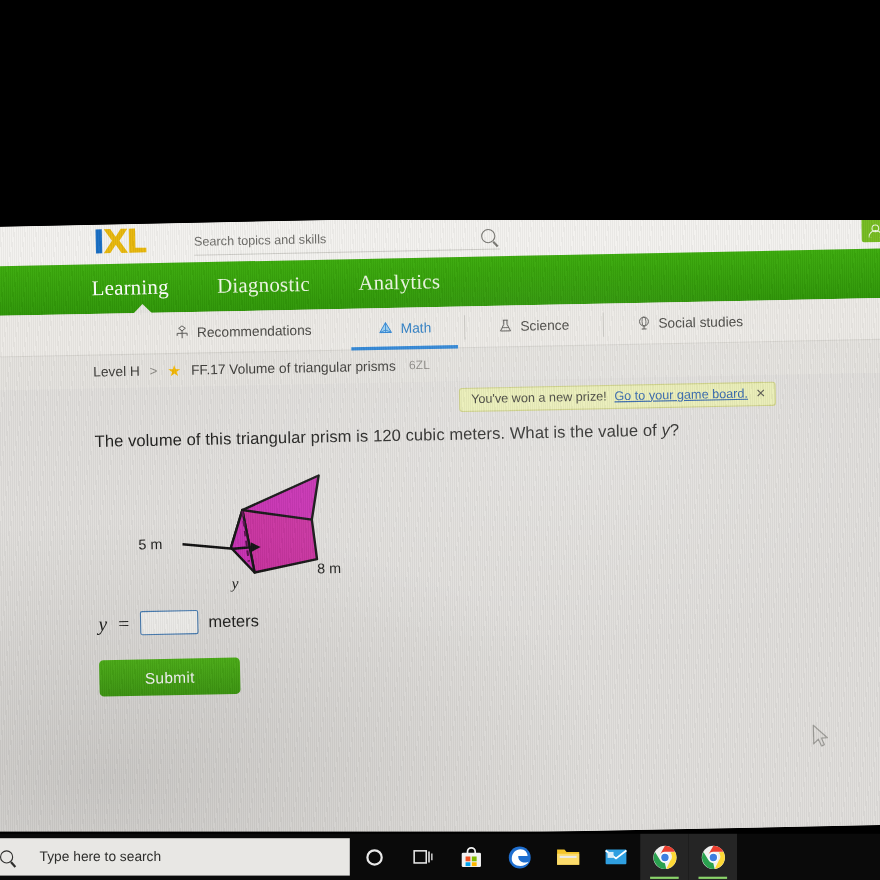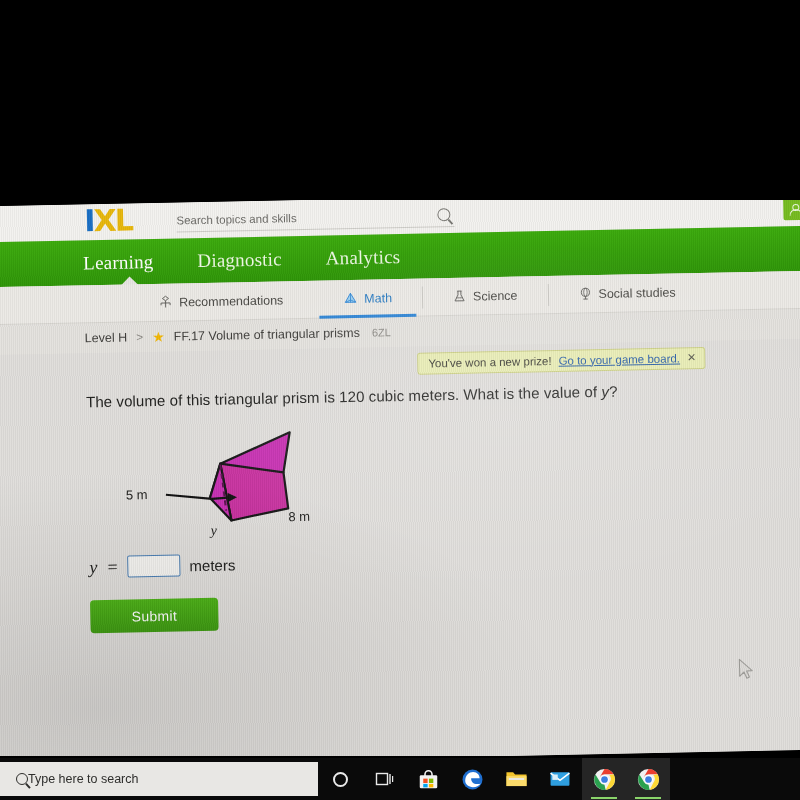--- a/index.html
+++ b/index.html
@@ -324,22 +324,21 @@
     align-items: center;
     z-index: 80;
   }
   .tb-search {
     width: 318px;
     height: 34px;
     margin-left: 0;
     background: #e8e7e4;
     display: flex;
     align-items: center;
-    gap: 0;
-    padding-left: 16px;
+    gap: 24px;
     align-self: center;
   }
   .tb-search .ph { font-size: 12.5px; color: #2e2e2c; }
   .tb-mag {
     width: 12px; height: 12px;
     border: 1.6px solid #2e2e2c;
     border-radius: 50%;
     position: relative;
   }
   .tb-mag::after {

